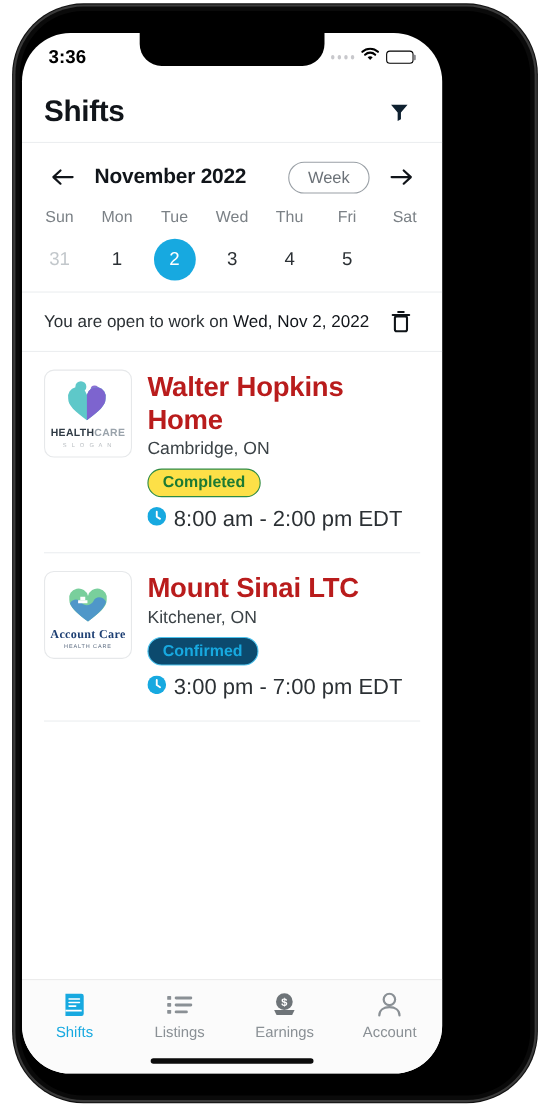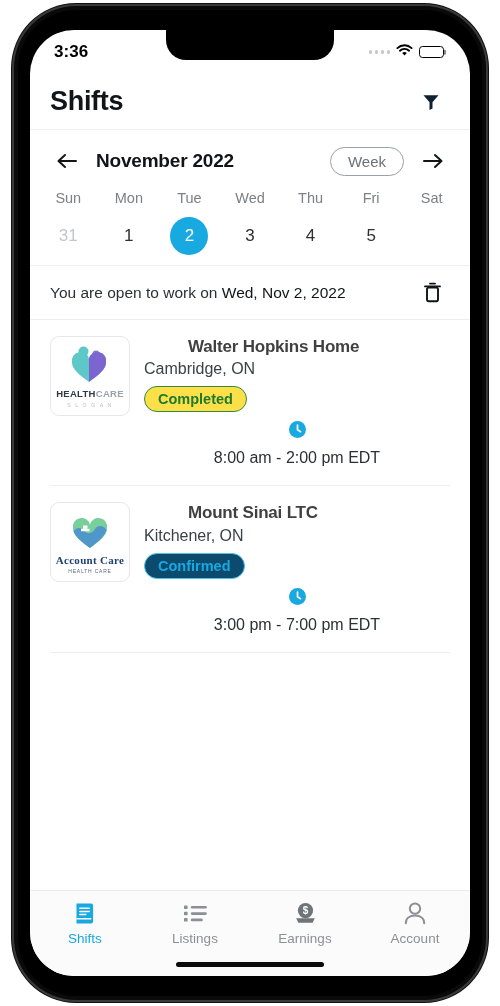--- a/index.html
+++ b/index.html
@@ -28,23 +28,23 @@
     position: absolute;
     left: 4px; top: 4px;
     width: 464px; height: 986px;
     background: #000;
     border-radius: 58px;
   }
 
   
   #screen {
     position: absolute;
-    left: 30px;
+    left: 20px;
     top: 30px;
-    width: 440px;
+    width: 382px;
     height: 946px;
     background: #ffffff;
     border-radius: 44px;
     overflow: hidden;
   }
 
   
   #notch {
     position: absolute;
     left: 50%;
@@ -251,26 +251,25 @@
     margin-top: 3px;
     white-space: nowrap;
   }
   .hc-word-a { color: #2f3a44; }
   .hc-word-b { color: #9aa3ab; font-weight: 600; }
   .mc-word { color: #1d3f73; font-size: 11px; font-weight: 700; font-family: "Liberation Serif", serif; }
   .mc-sub { color: #5b6b80; font-size: 5px; letter-spacing: 0.8px; margin-top: 2px; }
 
   .shift-info { flex: 1; min-width: 0; padding-top: 1px; }
   .shift-name {
-    font-size: 17px;
+    font-size: 25px;
     font-weight: 700;
-    color: #404040;
+    color: #b91c1c;
     letter-spacing: -0.2px;
     line-height: 1.2;
-    margin-left: 44px;
   }
   .shift-location {
     font-size: 16px;
     color: #3b4246;
     margin-top: 3px;
   }
   .shift-status {
     display: inline-block;
     margin-top: 8px;
     padding: 4px 13px;
@@ -286,24 +285,23 @@
   .status-confirmed {
     color: #17a9e0;
     background: #0c4a6e;
     border: 1.2px solid #4cc3ee;
   }
   .shift-time {
     display: flex;
     align-items: center;
     gap: 7px;
     margin-top: 9px;
-    font-size: 16px;
+    font-size: 20px;
     color: #2b3034;
     font-weight: 400;
-    flex-direction: column;
   }
 
   
   #tab-bar {
     position: absolute;
     left: 0; right: 0;
     bottom: 0;
     height: 86px;
     background: #fbfbfb;
     border-top: 1px solid #ececec;

